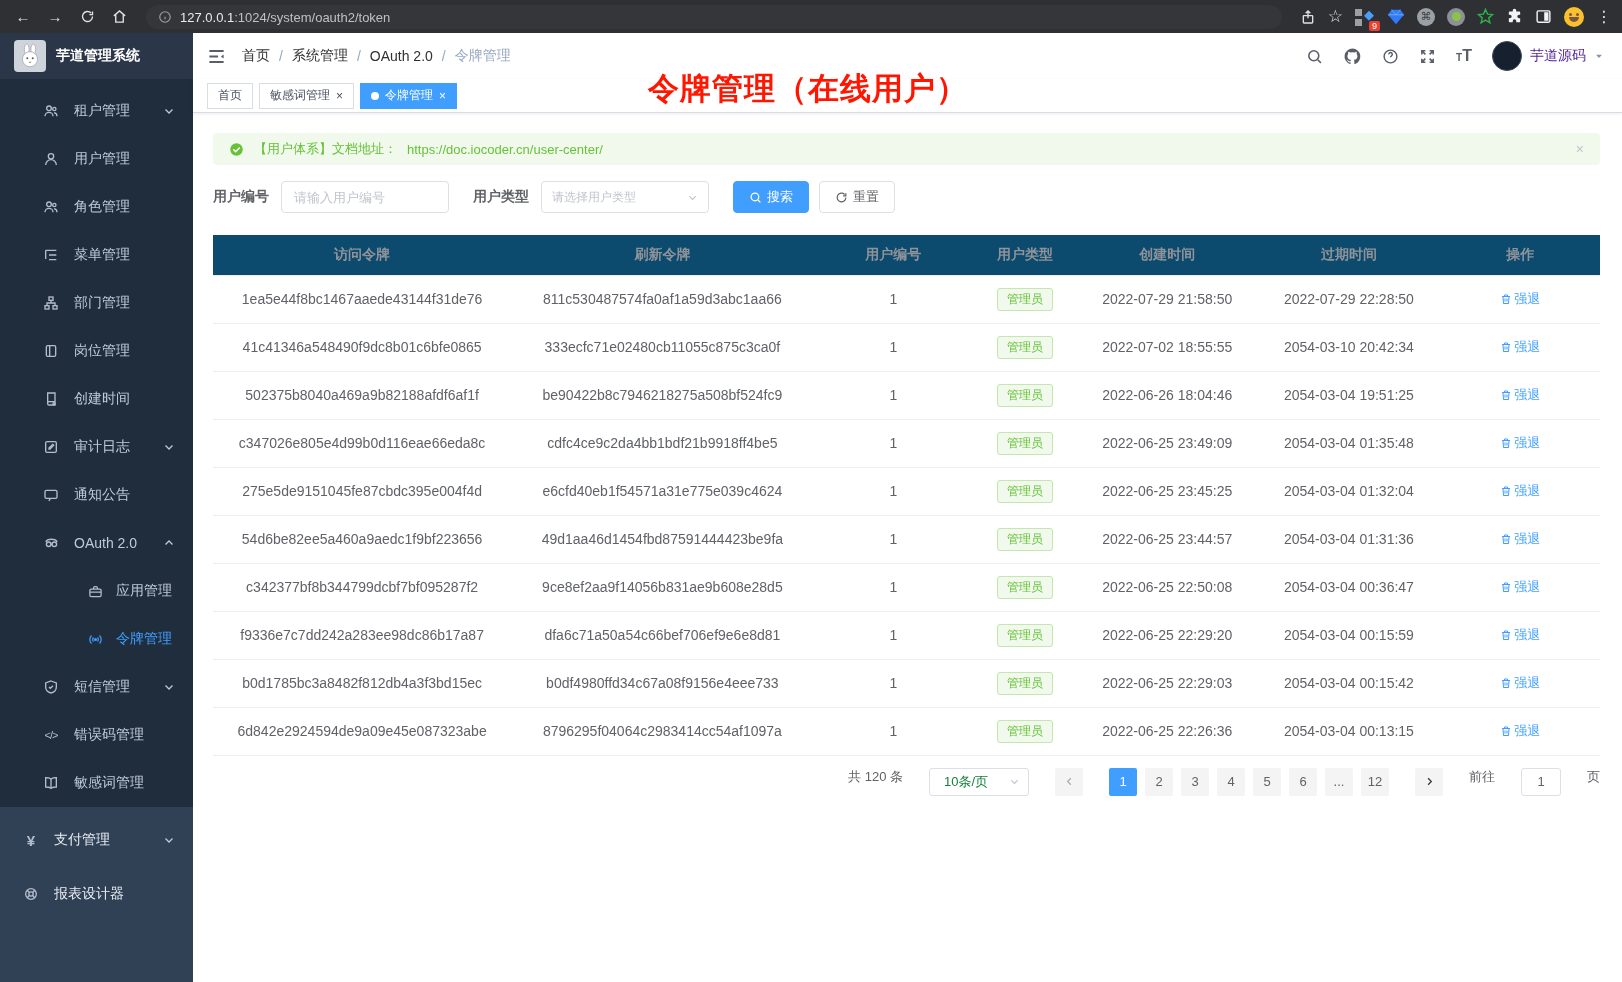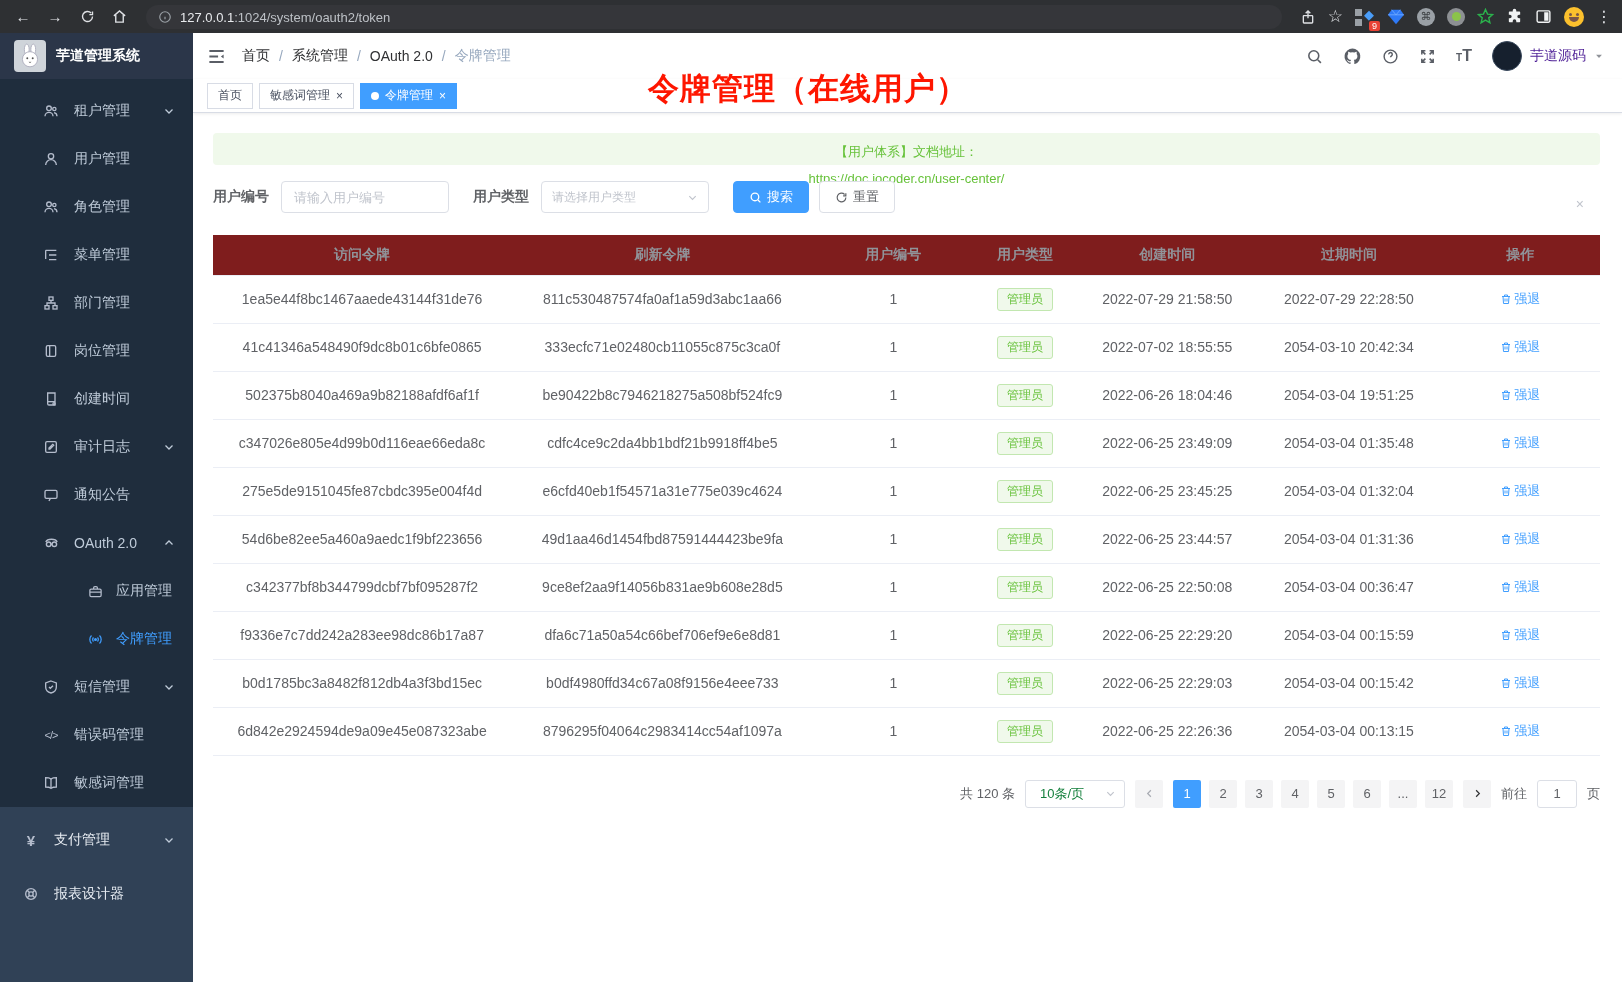--- a/index.html
+++ b/index.html
@@ -65,44 +65,44 @@
   .tab .dot { width:8px; height:8px; border-radius:50%; background:#fff; display:none; }
   .tab .x { font-size:12px; line-height:1; }
   .tab.active { background:#409eff; border-color:#409eff; color:#fff; }
   .tab.active .dot { display:block; }
 
   
   .annotation { position:absolute; left:648px; top:68px; font-size:31px; font-weight:bold; color:#fe1600; z-index:20; letter-spacing:1px; }
 
   
   .content { padding:20px 22px 0 20px; }
-  .alert { height:32px; background:#f0f9eb; border-radius:4px; display:flex; align-items:center; padding:0 16px; gap:10px; font-size:13px; color:#67c23a;flex-direction:column; }
+  .alert { height:32px; background:#f0f9eb; border-radius:4px; display:flex; align-items:center; padding:0 16px; gap:10px; font-size:13px; color:#67c23a; }
   .alert a { color:#67c23a; text-decoration:none; }
   .alert .close { margin-left:auto; color:#c0c4cc; font-size:14px; cursor:pointer; }
 
   .filters { margin-top:16px; display:flex; align-items:center; gap:10px; height:32px; }
   .flabel { font-size:14px; font-weight:bold; color:#606266; margin-right:2px; }
   .finput { width:168px; height:32px; border:1px solid #dcdfe6; border-radius:4px; padding:0 12px; font-size:13px; color:#606266; font-family:inherit; }
   .finput::placeholder { color:#c0c4cc; }
   .fselect { width:168px; height:32px; border:1px solid #dcdfe6; border-radius:4px; padding:0 10px; display:flex; align-items:center; justify-content:space-between; color:#c0c4cc; font-size:12px; cursor:pointer; }
   .fselect .chev { color:#c0c4cc; }
   .gap { width:4px; }
   .btn { height:32px; border-radius:4px; display:flex; align-items:center; gap:5px; padding:0 15px; font-size:13px; cursor:pointer; border:1px solid #dcdfe6; background:#fff; color:#606266; }
   .btn.primary { background:#409eff; border-color:#409eff; color:#fff; }
 
   
   table { width:100%; border-collapse:collapse; margin-top:22px; table-layout:fixed; }
-  th { background:#7f1d1d; color:#909399; font-size:14px; font-weight:bold; height:40px; text-align:center; }
+  th { background:#0c4a6e; color:#909399; font-size:14px; font-weight:bold; height:40px; text-align:center; }
   td { height:48px; text-align:center; font-size:14px; color:#606266; border-bottom:1px solid #ebeef5; overflow:hidden; white-space:nowrap; }
   thead tr { border-bottom:1px solid #ebeef5; }
   .badge { display:inline-block; padding:2px 9px; font-size:12px; color:#67c23a; background:#f0f9eb; border:1px solid #c2e7b0; border-radius:3px; }
   .danger-link { color:#409eff; font-size:13px; display:inline-flex; align-items:center; gap:2px; cursor:pointer; text-decoration:none; }
 
   
-  .pagination { margin-top:24px; display:flex; align-items:center; justify-content:flex-end; gap:10px; font-size:13px; color:#606266; padding-bottom:20px; }
+  .pagination { margin-top:12px; display:flex; justify-content:flex-end; gap:26px; font-size:13px; color:#606266; padding-bottom:20px; }
   .psel { width:100px; height:28px; border:1px solid #dcdfe6; border-radius:3px; display:flex; align-items:center; justify-content:space-between; padding:0 8px 0 14px; color:#15803d; cursor:pointer; }
   .psel .chev { color:#c0c4cc; }
   .pager { display:flex; align-items:center; gap:8px; }
   .pbtn { min-width:28px; height:28px; background:#f4f4f5; border:none; border-radius:2px; color:#606266; font-size:13px; display:flex; align-items:center; justify-content:center; cursor:pointer; font-family:inherit; }
   .pbtn.active { background:#409eff; color:#fff; }
   .pbtn.nav { color:#a8abb2; }
   .goto-input { width:40px; height:28px; border:1px solid #dcdfe6; border-radius:3px; text-align:center; font-size:13px; color:#606266; font-family:inherit; }
 </style>
 </head>
 <body>

